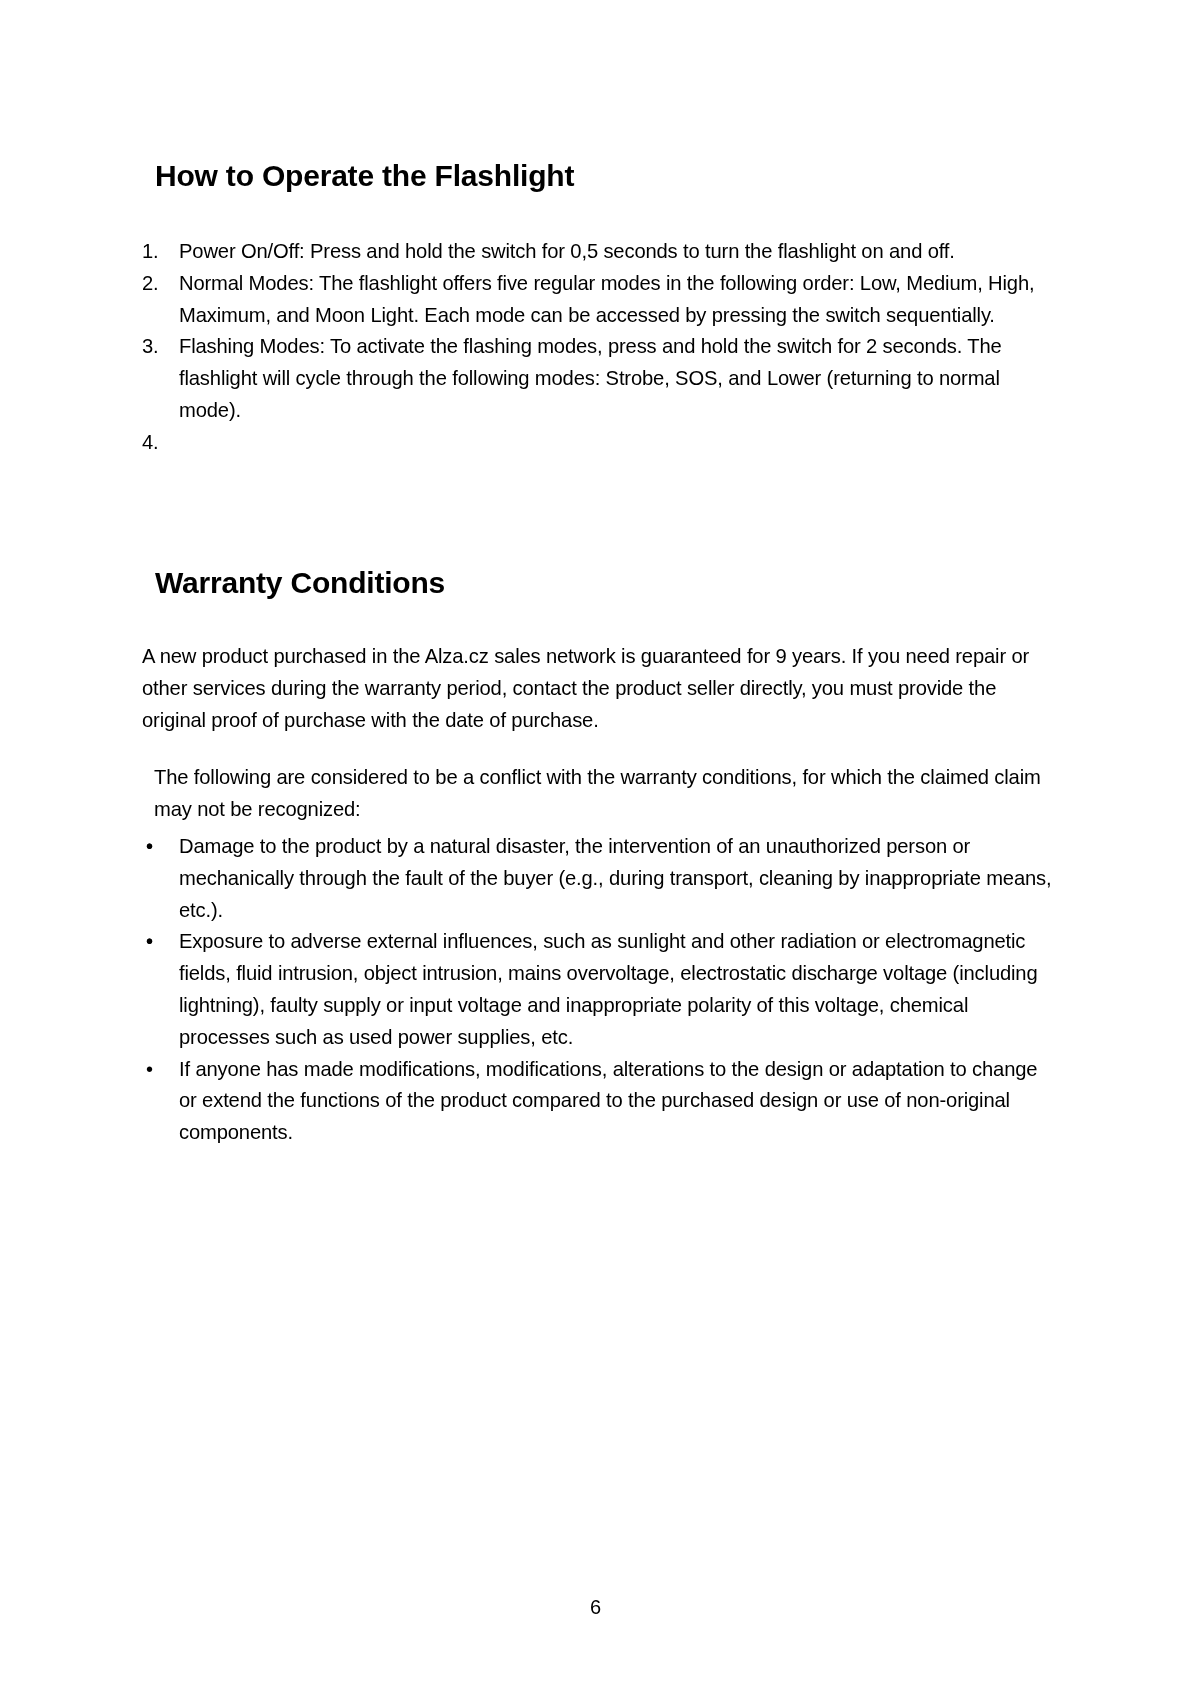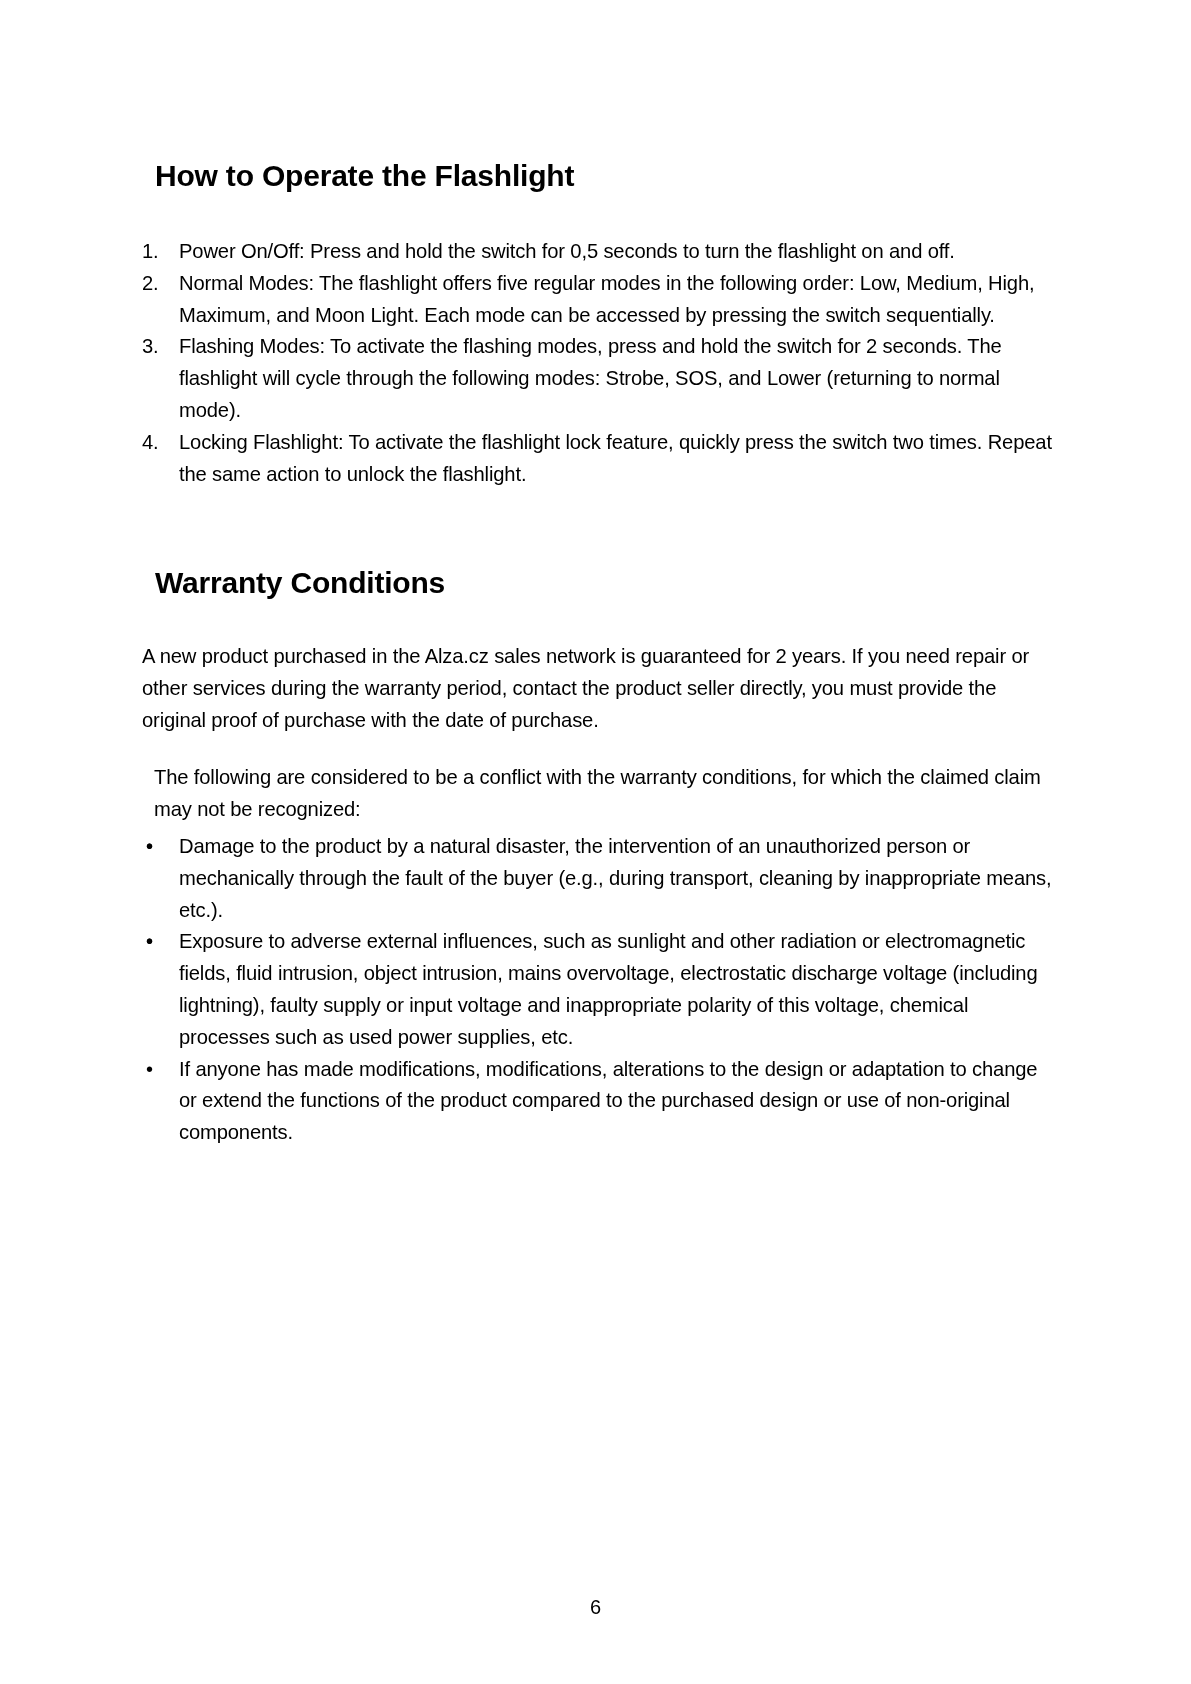--- a/index.html
+++ b/index.html
@@ -43,27 +43,26 @@
     <li>
       <span class="marker">2.</span>
       <span>Normal Modes: The flashlight offers five regular modes in the following order: Low, Medium, High, Maximum, and Moon Light. Each mode can be accessed by pressing the switch sequentially.</span>
     </li>
     <li>
       <span class="marker">3.</span>
       <span>Flashing Modes: To activate the flashing modes, press and hold the switch for 2 seconds. The flashlight will cycle through the following modes: Strobe, SOS, and Lower (returning to normal mode).</span>
     </li>
     <li>
       <span class="marker">4.</span>
-      <span>Locking Flashlight: To activate the flashlight lock feature, quickly press the switch two times. Repeat the same action to unlock the flashlight.</span>
     </li>
   </ol>
 
   <h1 id="h-warranty">Warranty Conditions</h1>
 
-  <p class="intro body-text">A new product purchased in the Alza.cz sales network is guaranteed for 2 years. If you need repair or other services during the warranty period, contact the product seller directly, you must provide the original proof of purchase with the date of purchase.</p>
+  <p class="intro body-text">A new product purchased in the Alza.cz sales network is guaranteed for 9 years. If you need repair or other services during the warranty period, contact the product seller directly, you must provide the original proof of purchase with the date of purchase.</p>
 
   <p class="bold-note body-text">The following are considered to be a conflict with the warranty conditions, for which the claimed claim may not be recognized:</p>
 
   <ul class="conds body-text">
     <li>
       <span class="bullet">•</span>
     </li>
     <li>
       <span class="bullet">•</span>
       <span>Damage to the product by a natural disaster, the intervention of an unauthorized person or mechanically through the fault of the buyer (e.g., during transport, cleaning by inappropriate means, etc.).</span>

